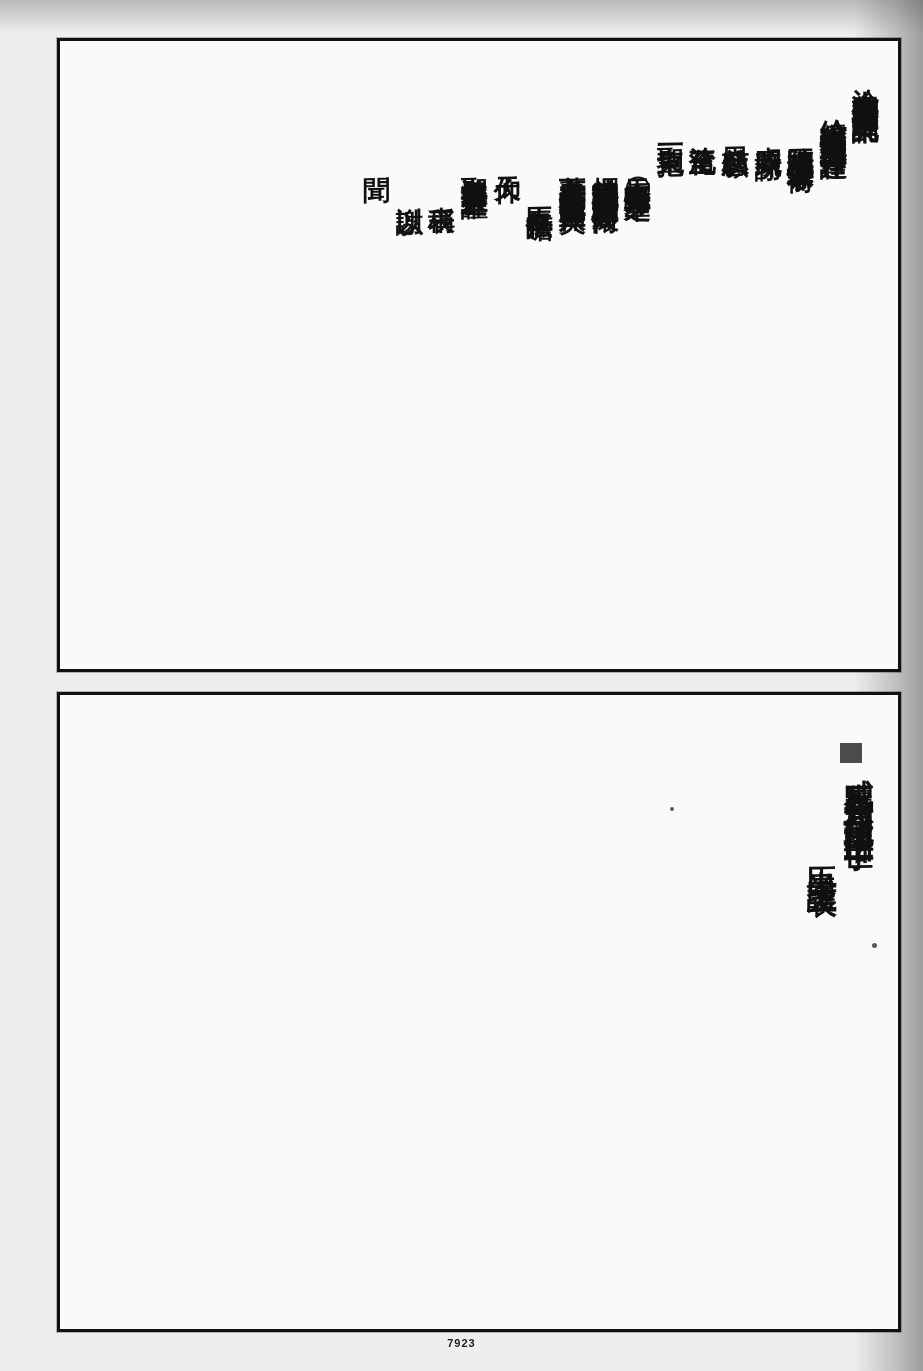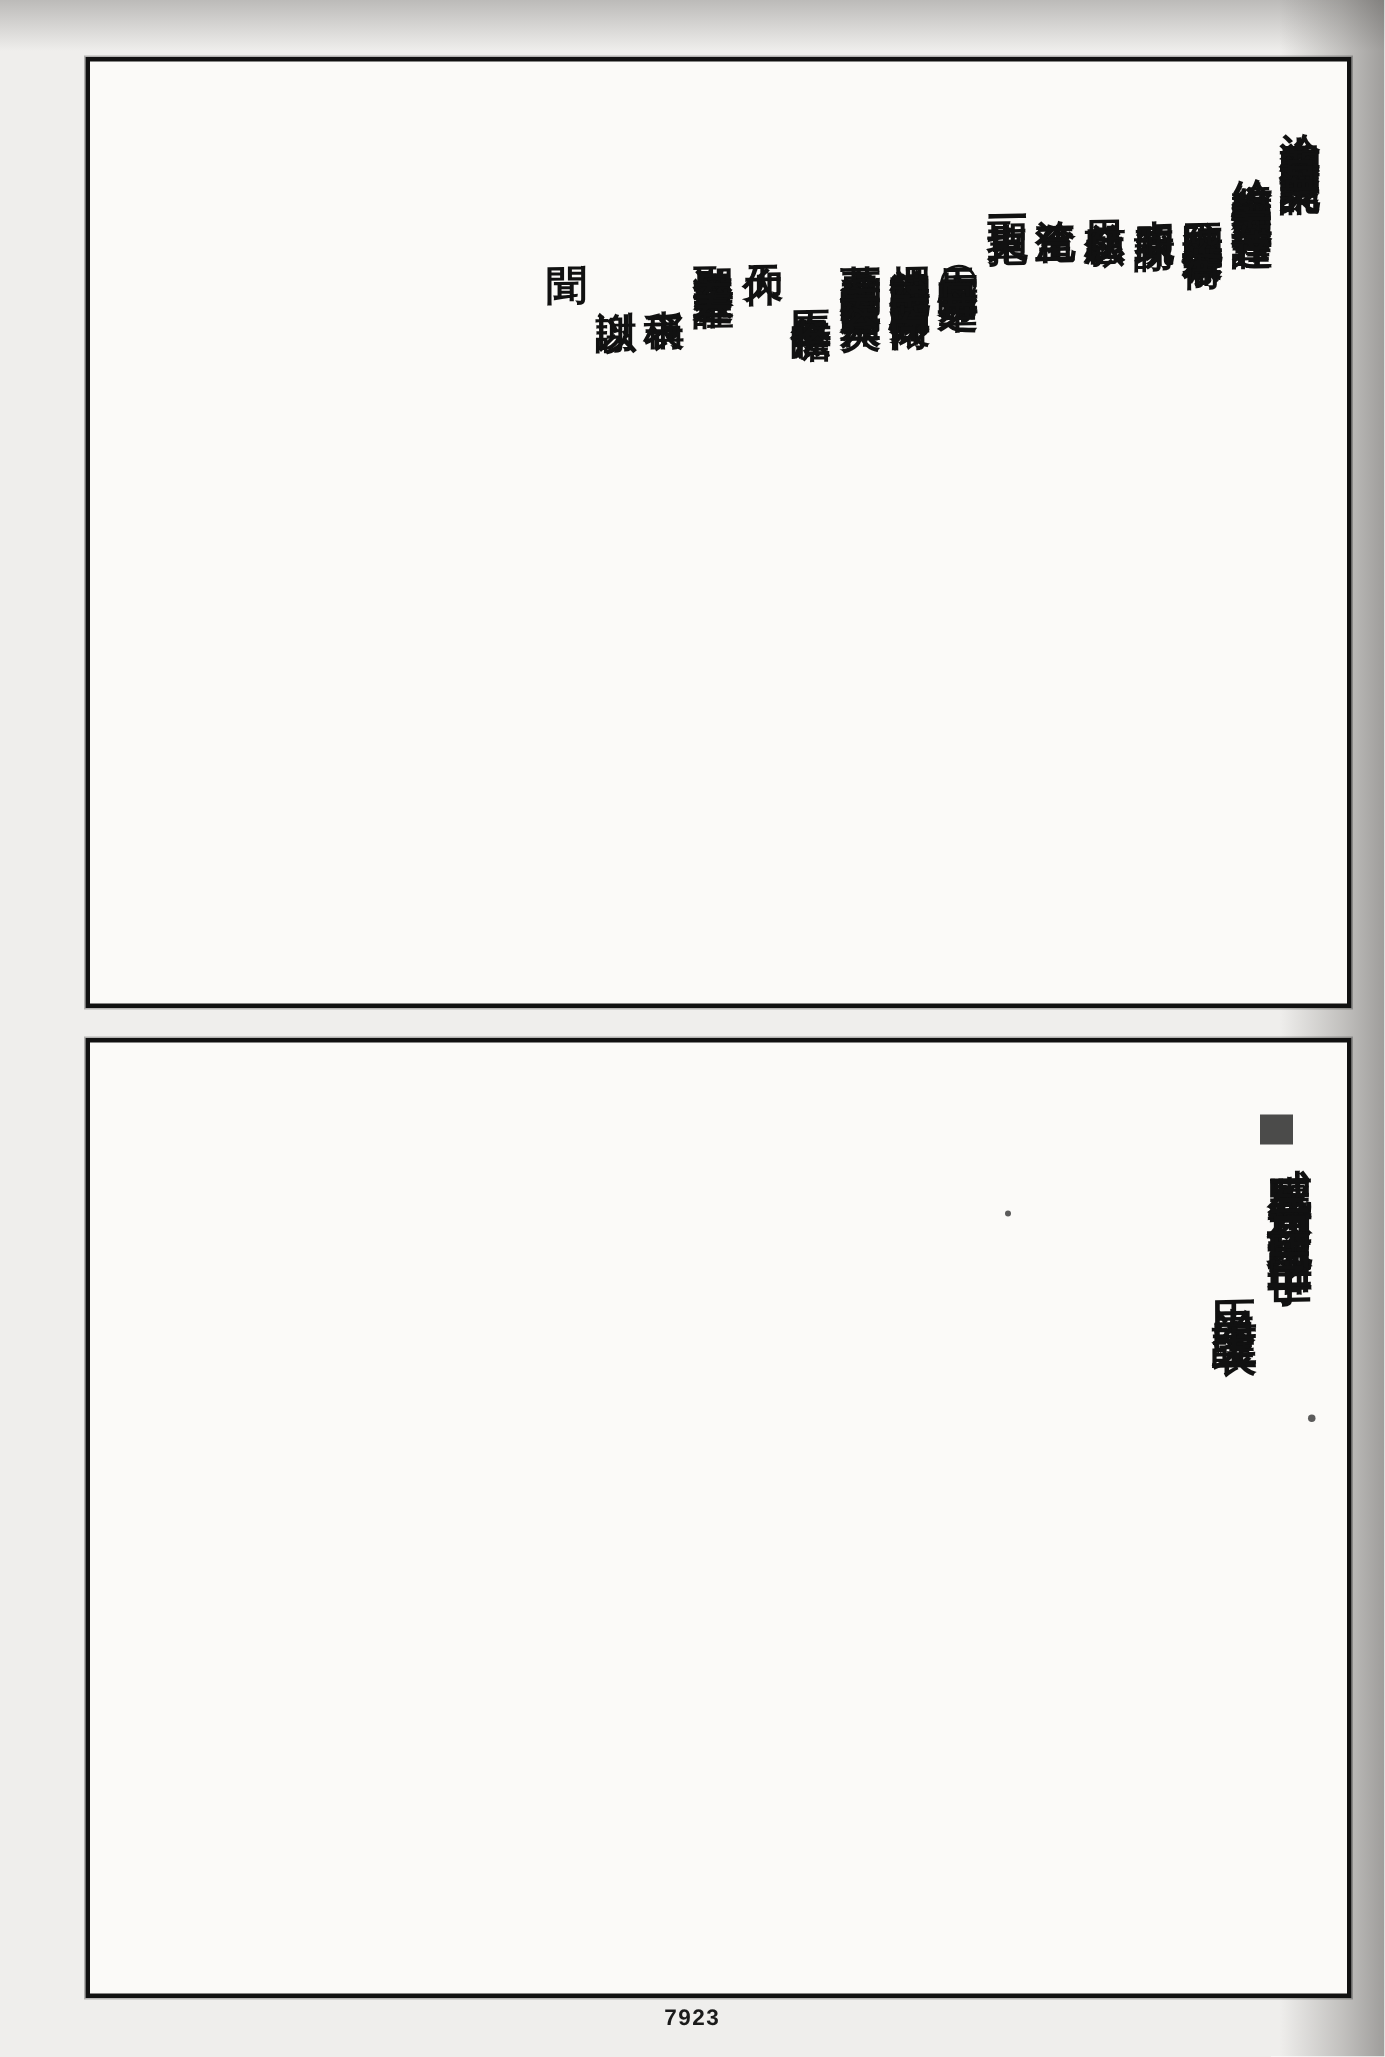--- a/index.html
+++ b/index.html
@@ -123,21 +123,21 @@
   }
 
   
   .page-number {
     position: absolute;
     left: 0;
     width: 923px;
     top: 1337px;
     text-align: center;
     font-family: "Liberation Sans", sans-serif;
-    font-size: 15px;
+    font-size: 11px;
     font-weight: 700;
     color: #1a1a1a;
     letter-spacing: 1px;
   }
 </style>
 </head>
 <body>
 
 <div class="scan">
 

